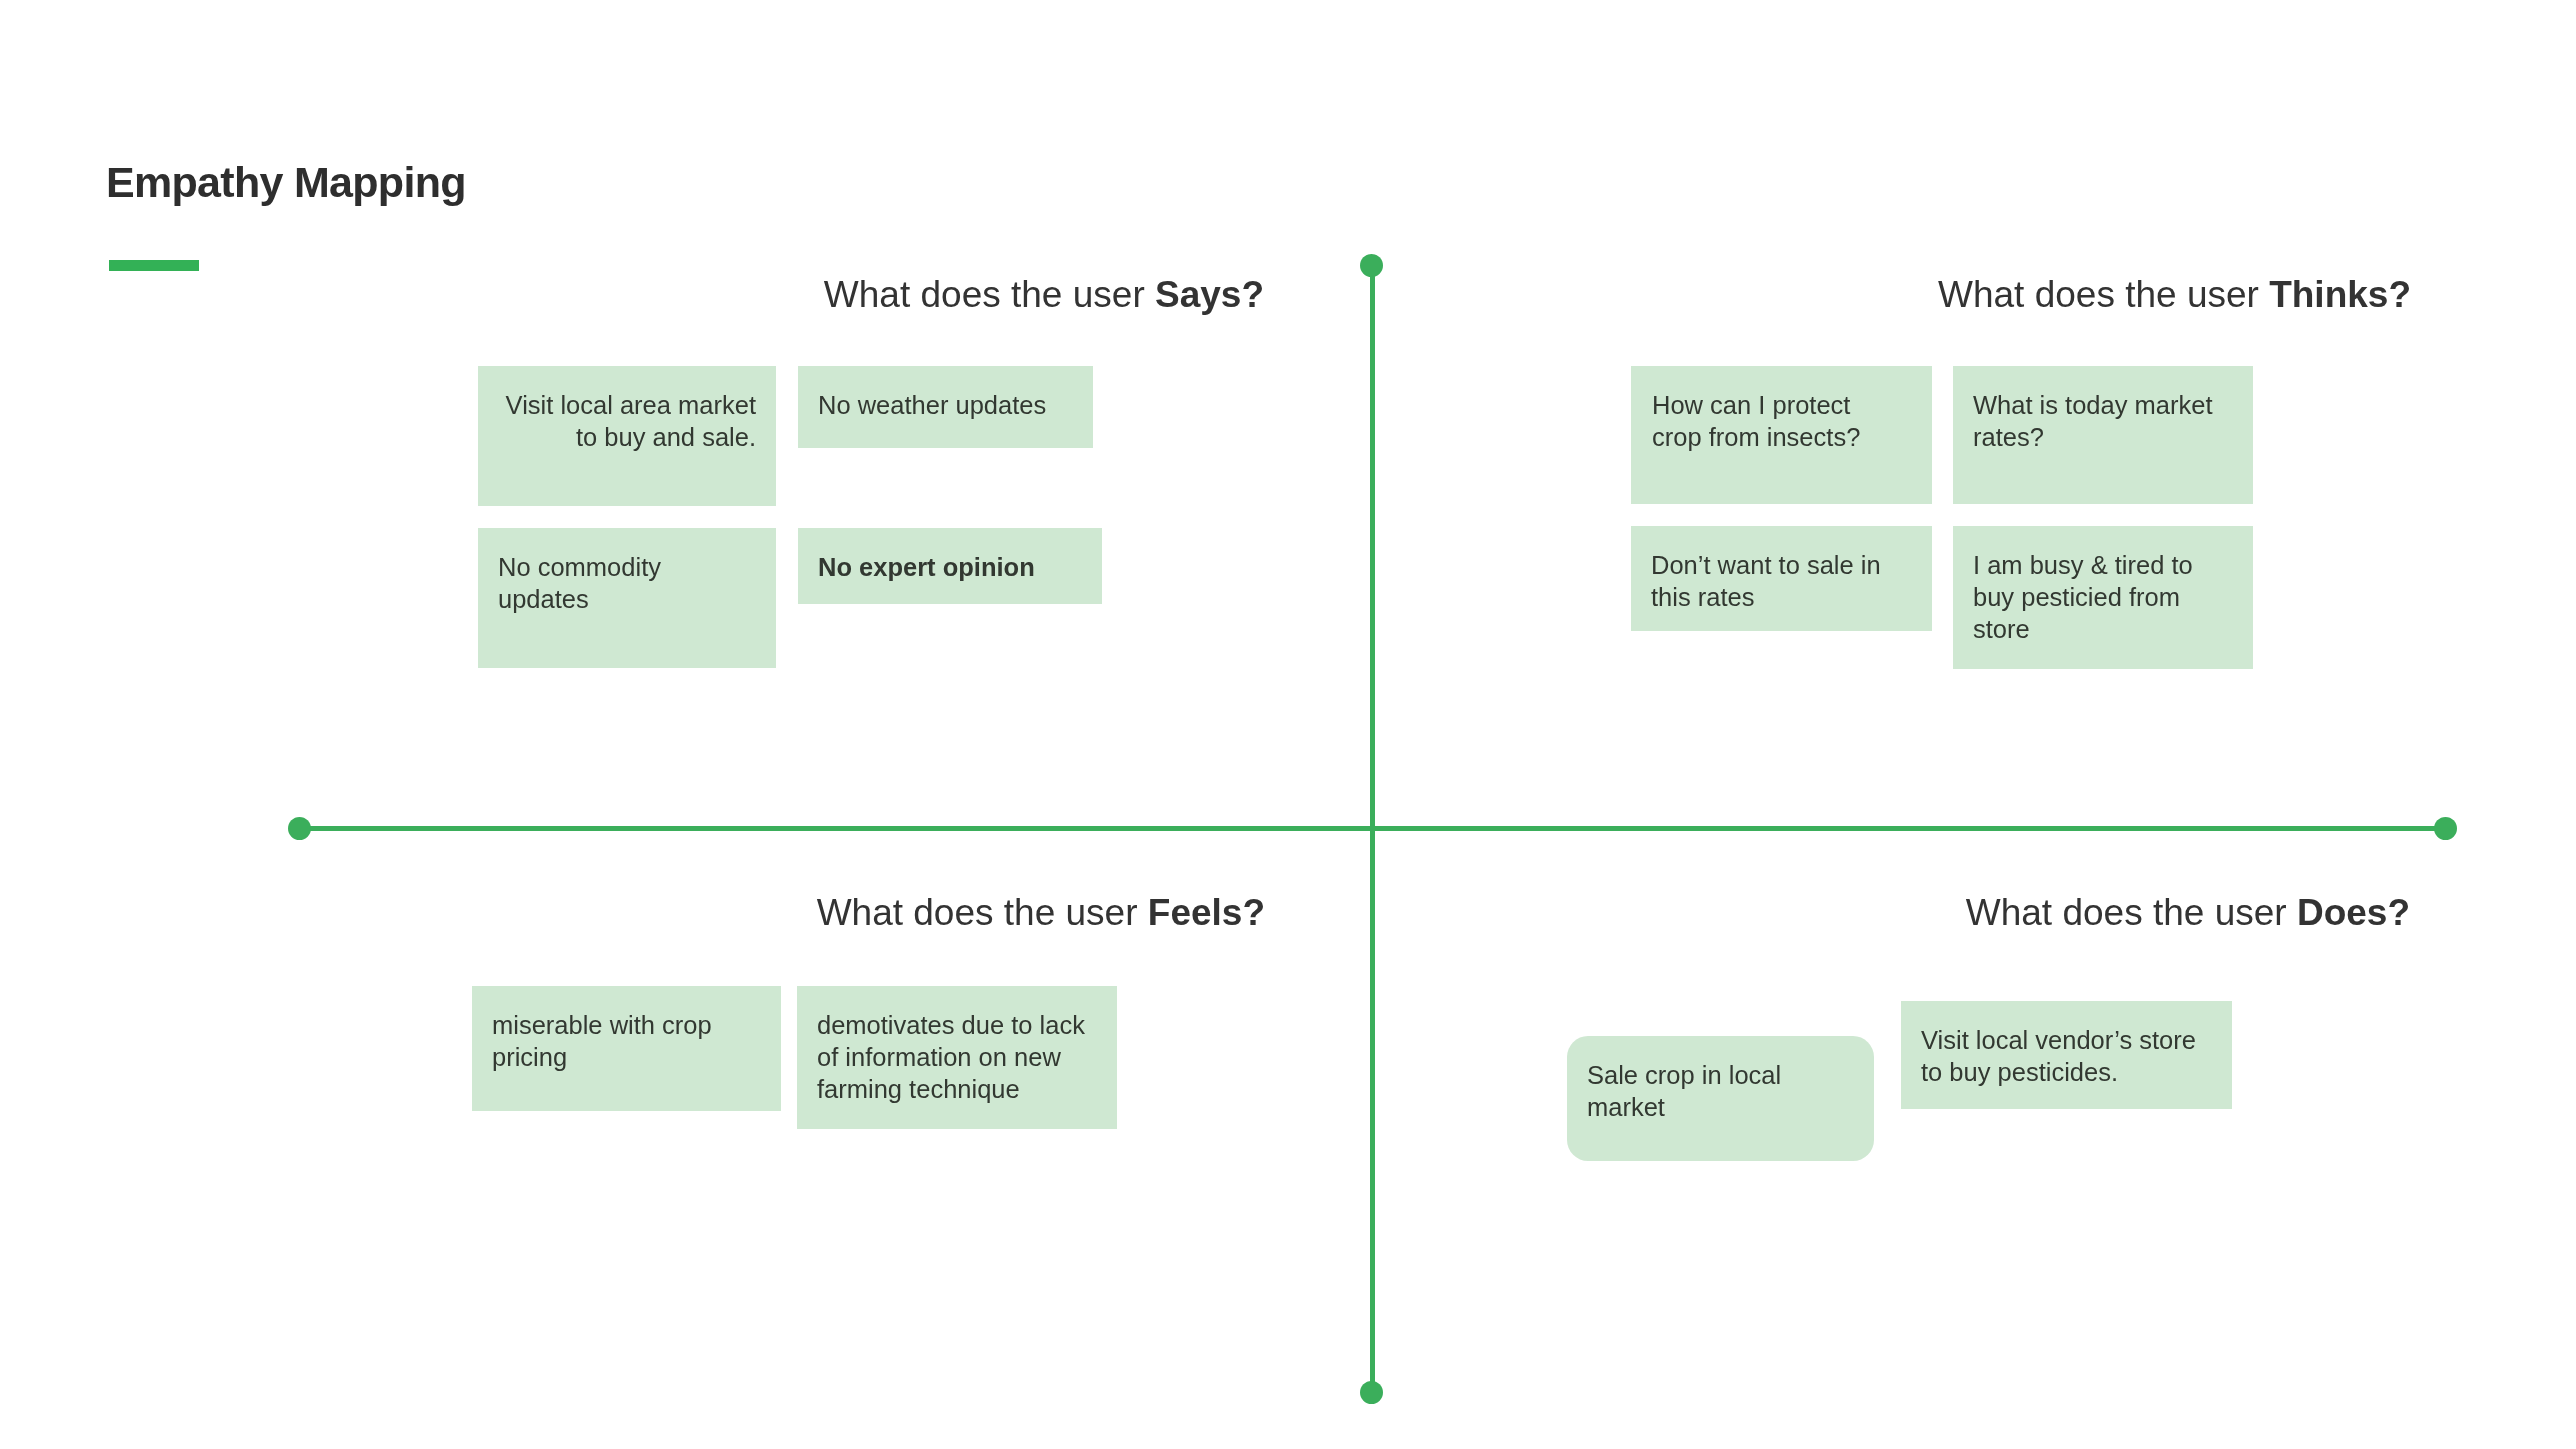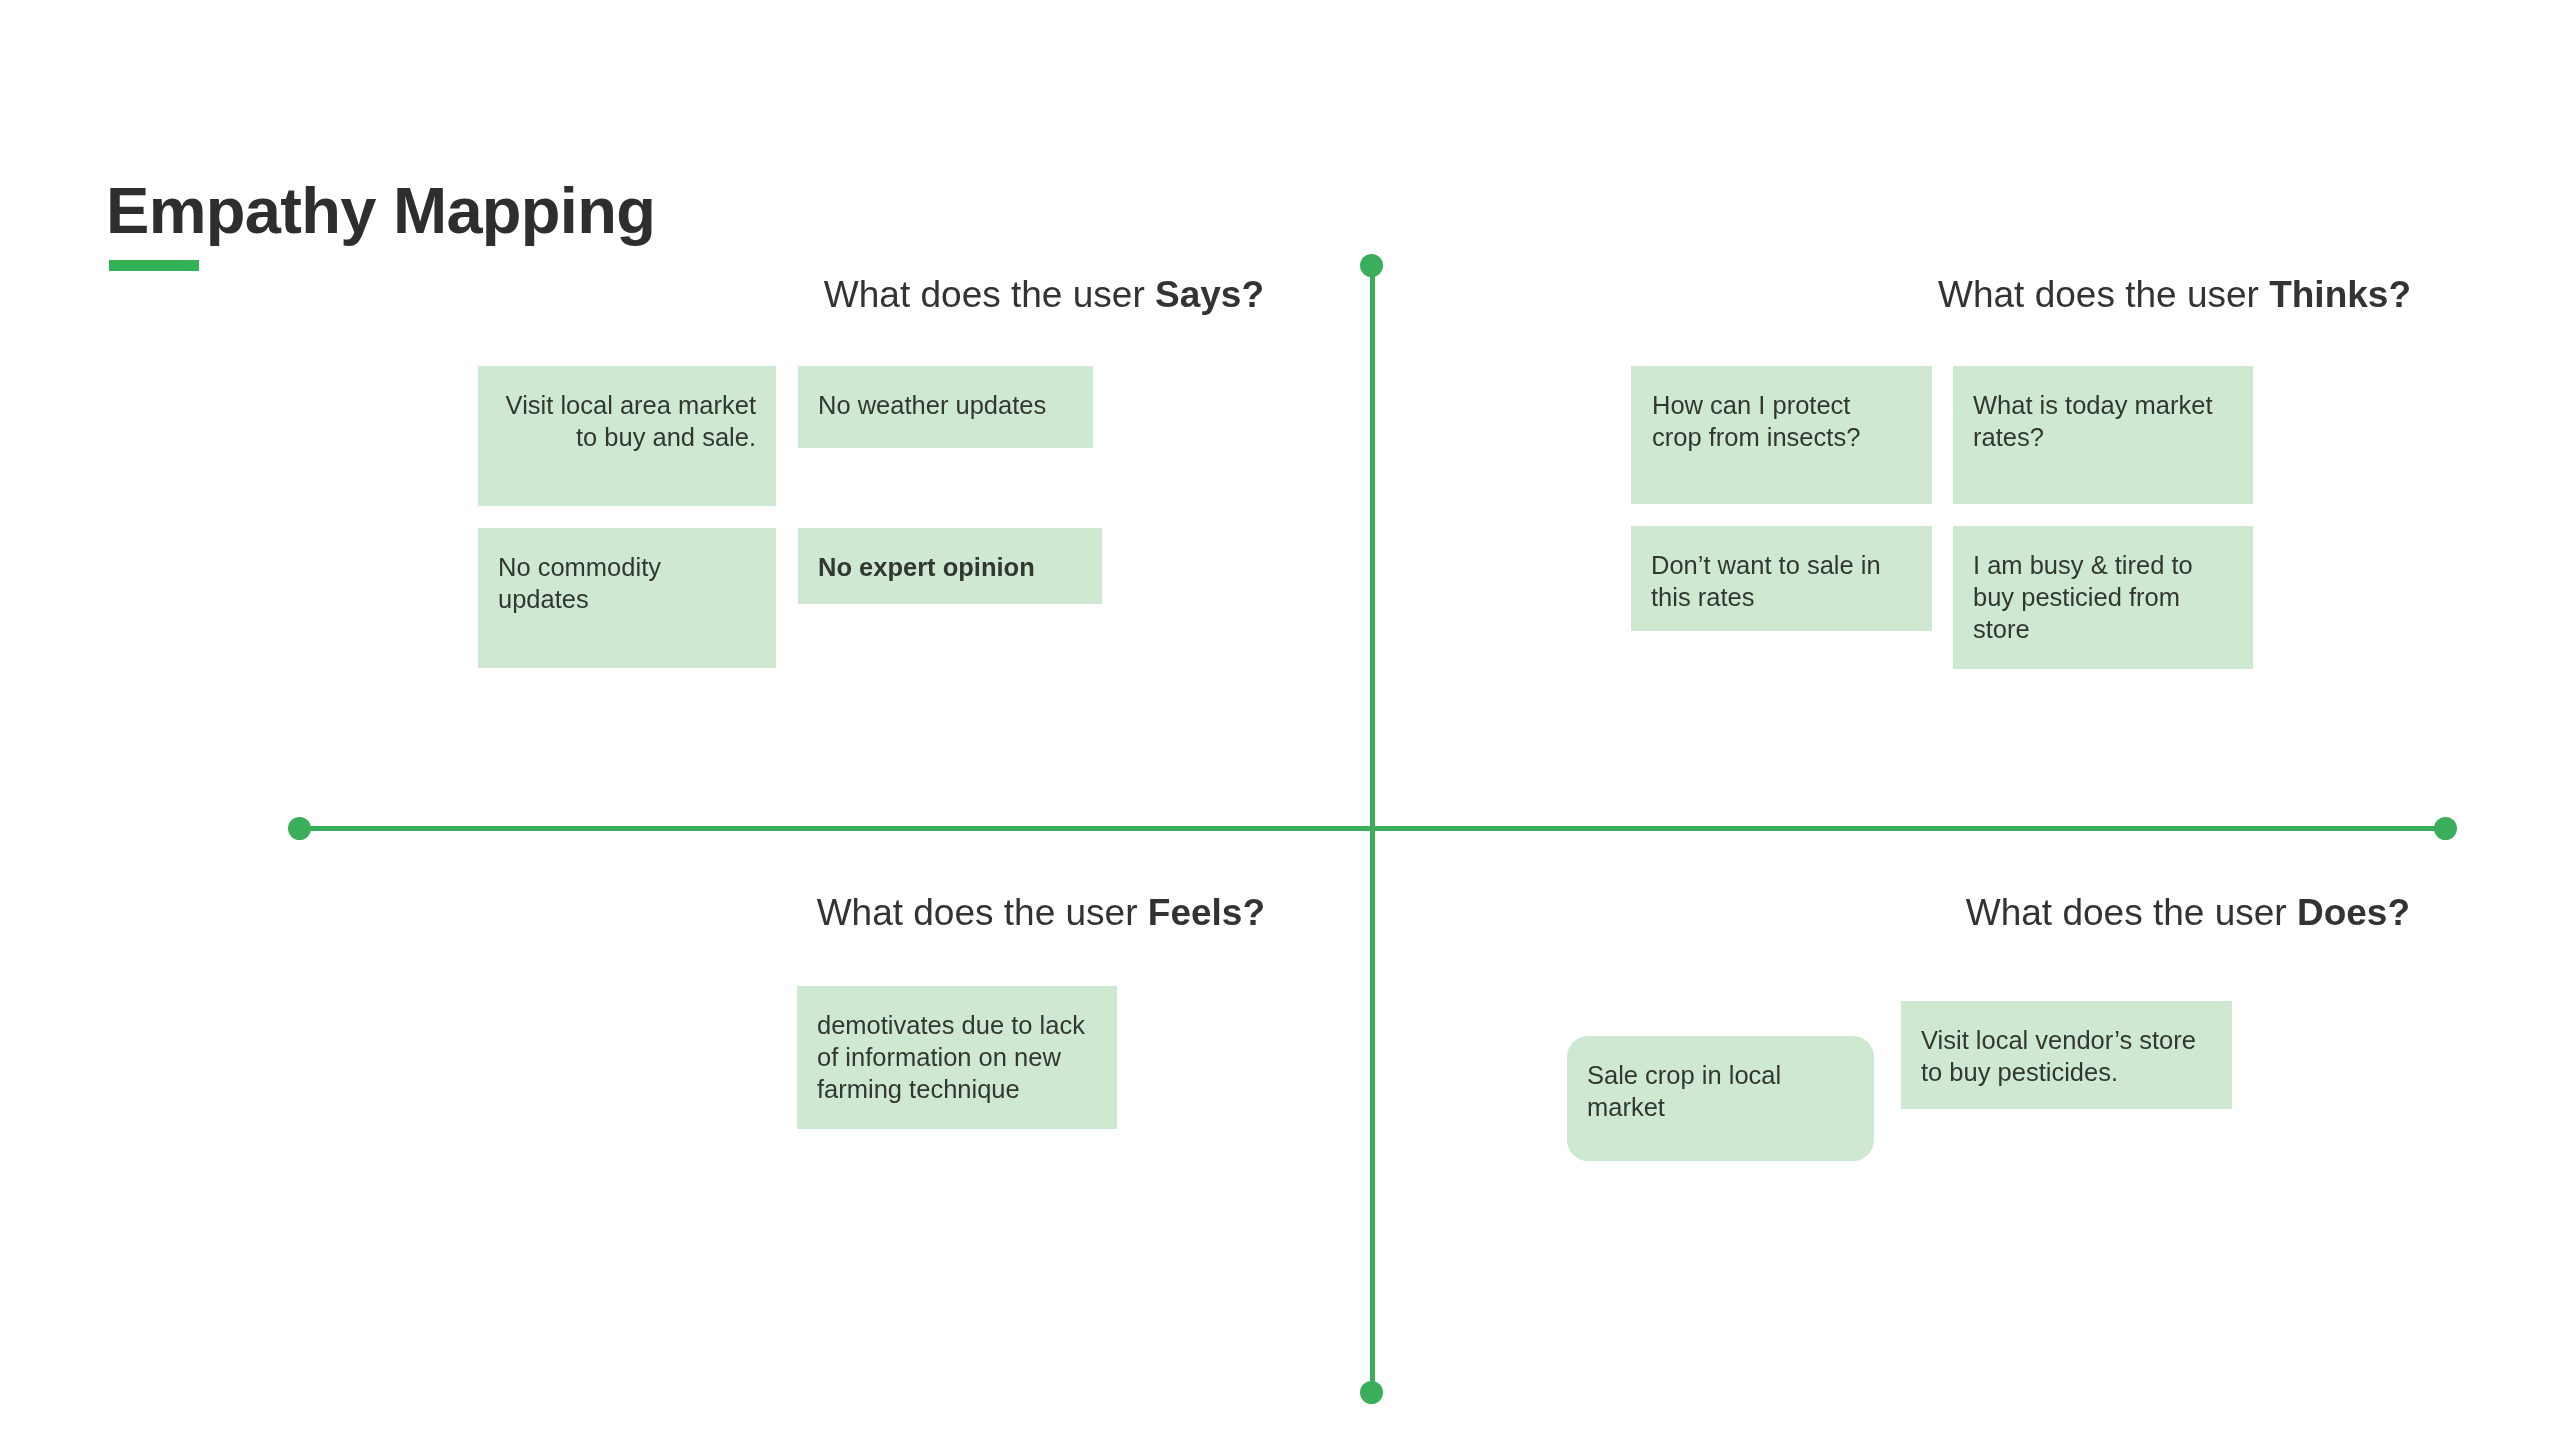--- a/index.html
+++ b/index.html
@@ -8,21 +8,21 @@
     width: 2576px;
     height: 1449px;
     background: #ffffff;
     overflow: hidden;
     font-family: "Liberation Sans", "DejaVu Sans", sans-serif;
   }
   .page-title {
     position: absolute;
     left: 106px;
     top: 129px;
-    font-size: 65px;
+    font-size: 43px;
     font-weight: 700;
     letter-spacing: -0.7px;
     color: var(--title-color, #2e2e2e);
     white-space: nowrap;
   }
   .title-underline {
     position: absolute;
     left: 109px;
     top: 260px;
     width: 90px;
@@ -136,20 +136,22 @@
   <div class="note n-thinks-0">How can I protect
 crop from insects?</div>
   <div class="note n-thinks-1">What is today market
 rates?</div>
   <div class="note n-thinks-2">Don’t want to sale in
 this rates</div>
   <div class="note n-thinks-3">I am busy &amp; tired to
 buy pesticied from
 store</div>
 
+  <div class="note n-feels-0">miserable with crop
+pricing</div>
   <div class="note n-feels-1">demotivates due to lack
 of information on new
 farming technique</div>
 
   <div class="note n-does-0">Sale crop in local
 market</div>
   <div class="note n-does-1">Visit local vendor’s store
 to buy pesticides.</div>
 
 </div>

